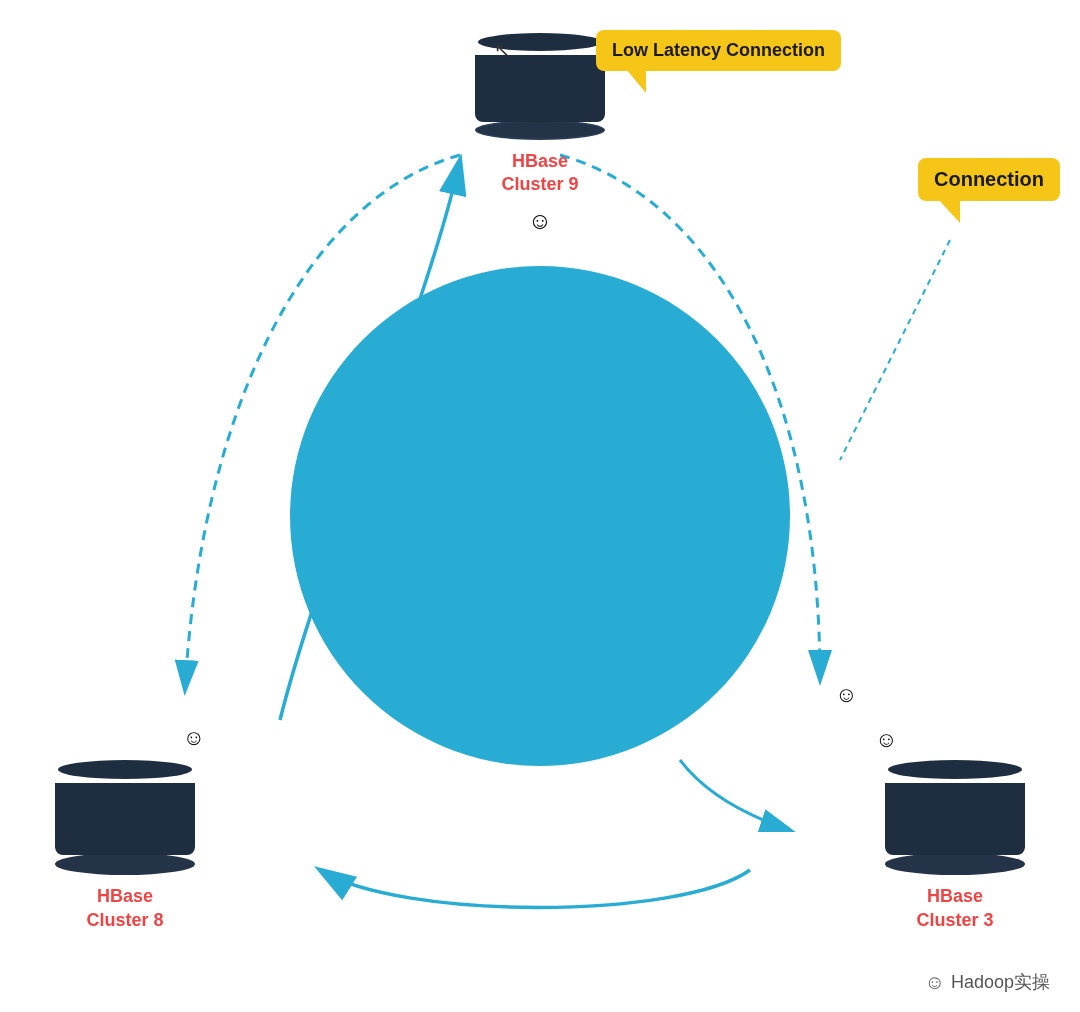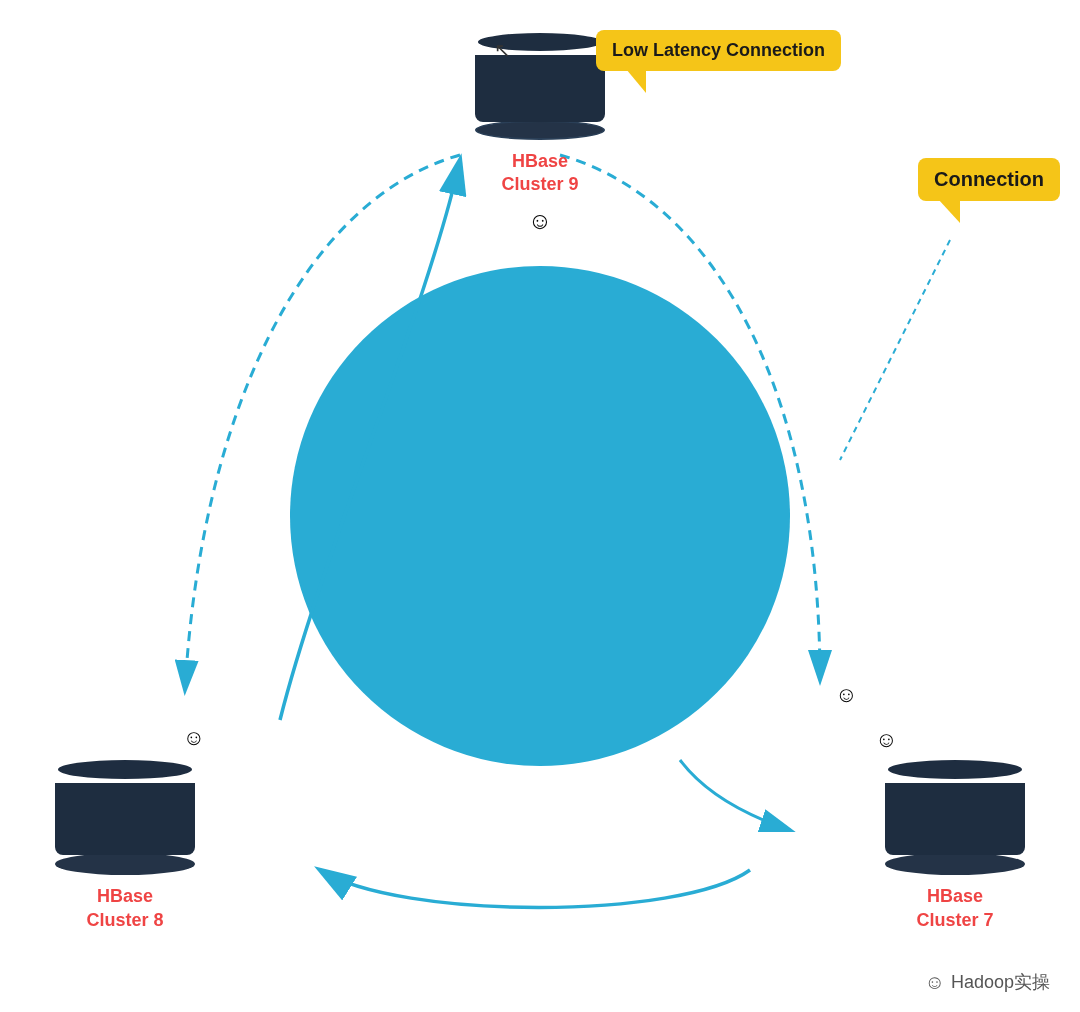--- a/index.html
+++ b/index.html
@@ -247,21 +247,21 @@
     <span style="position:absolute; top:-32px; right:-10px; font-size:22px;">☺</span>
   </div>
 
   <div class="db-cylinder cluster3">
     <div class="cylinder-top" style="background: #1e2d40; border: 3px solid #fff; border-radius: 50%; width:140px; height:25px;"></div>
     <div class="cylinder-body" style="background: #1e2d40; width:140px; height:75px; border-radius: 0 0 8px 8px; margin-top:-2px; border-top: 3px solid #fff;">
     </div>
     <div style="background: #243347; width:140px; height:22px; border-radius: 50%; margin-top:-2px;"></div>
     <div class="db-label">
       <span>HBase</span><br>
-      <span>Cluster 7</span>
+      <span>Cluster 3</span>
     </div>
 
     <span style="position:absolute; top:-75px; left:-50px; font-size:22px;">☺</span>
     <span style="position:absolute; top:-30px; left:-10px; font-size:22px;">☺</span>
   </div>
 
   <div class="callout callout-low-latency">
     <span>Low Latency Connection</span>
   </div>
 

